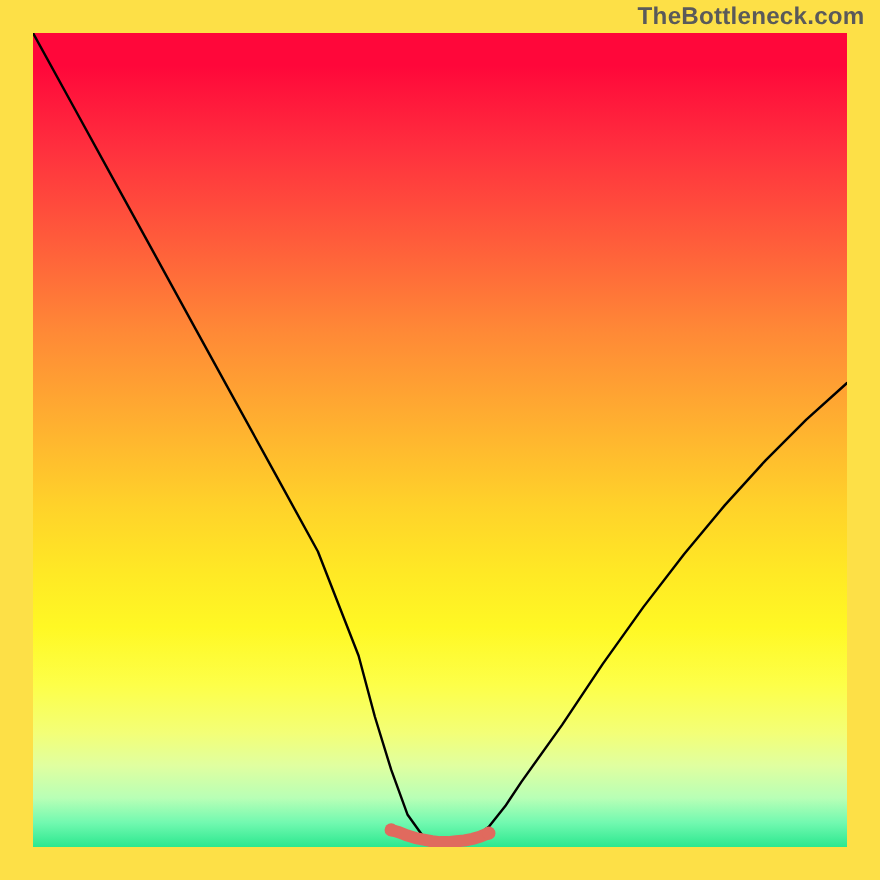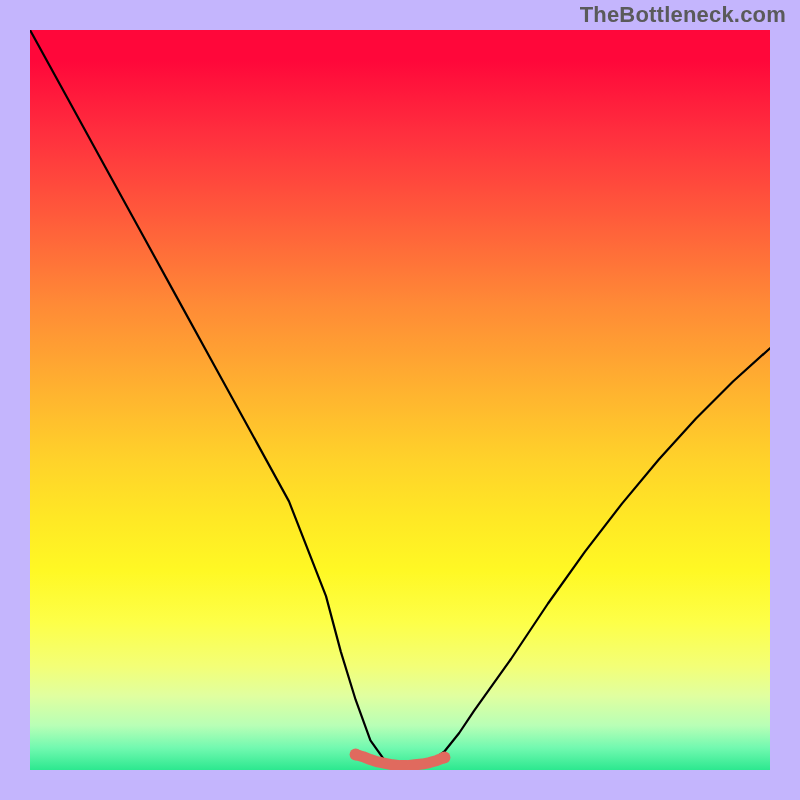--- a/index.html
+++ b/index.html
@@ -8,21 +8,21 @@
     width: 800px;
     height: 800px;
     background: #000;
     overflow: hidden;
     font-family: Arial, Helvetica, sans-serif;
   }
   .frame {
     position: relative;
     width: 800px;
     height: 800px;
-    background: #c4b5fd;
+    background: #fde047;
   }
   .watermark {
     position: absolute;
     top: 2px;
     right: 14px;
     color: #5a5a5a;
     font-size: 22px;
     font-weight: 600;
     letter-spacing: 0.2px;
     z-index: 10;

